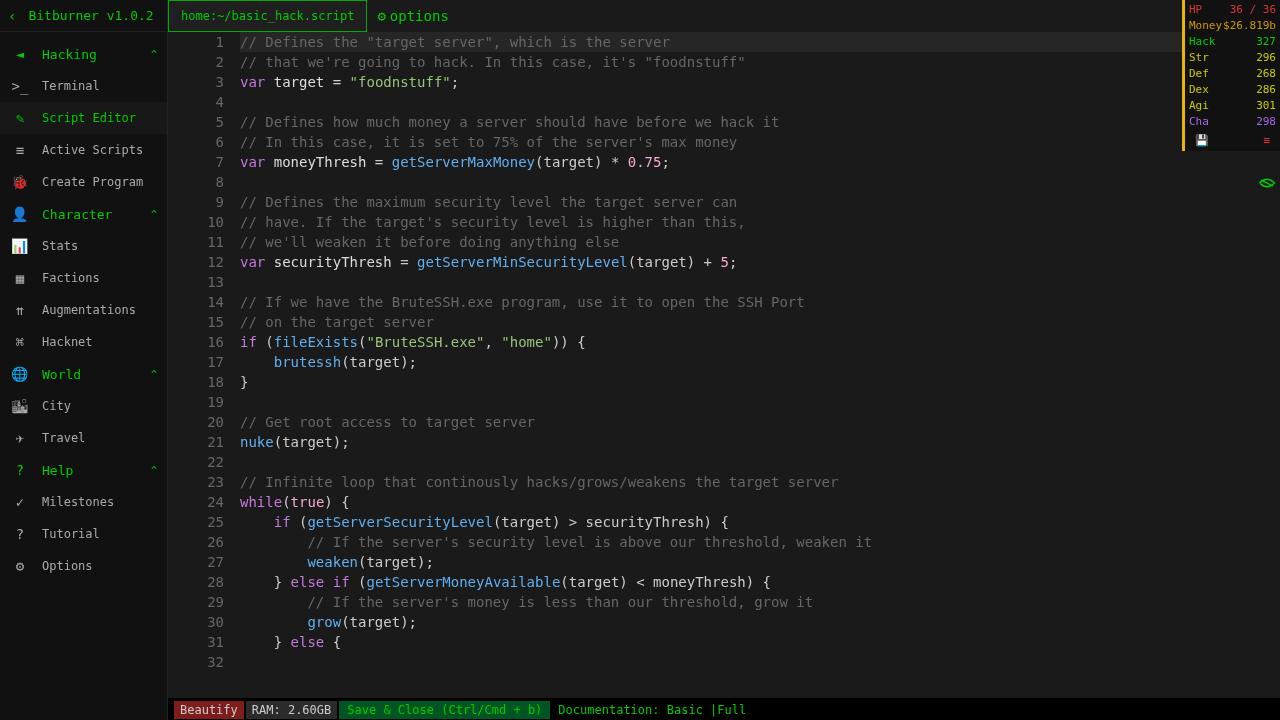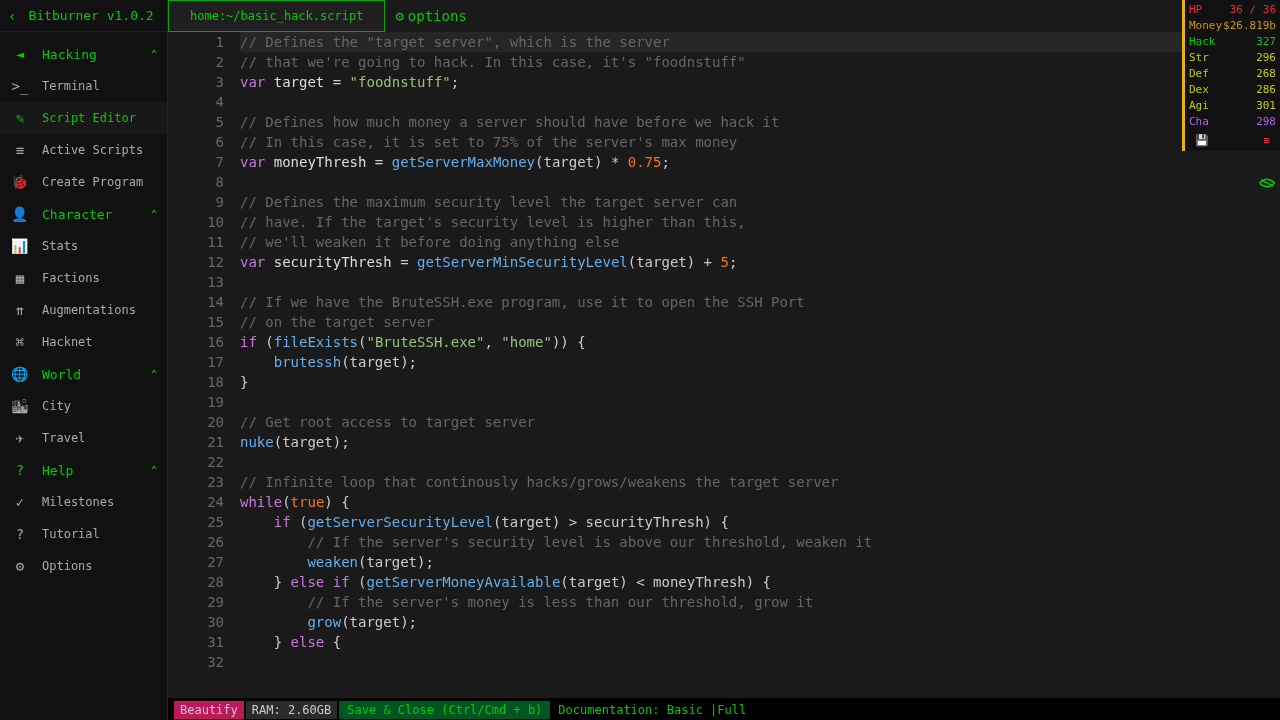--- a/index.html
+++ b/index.html
@@ -42,21 +42,21 @@
   position: absolute; left: 168px; top: 0; right: 0; bottom: 0;
   background: #1a1a1a;
   display: flex; flex-direction: column;
 }
 .tab-bar {
   height: 32px; display: flex; align-items: center;
   background: #1a1a1a;
 }
 .tab {
   height: 32px; display: flex; align-items: center;
-  padding: 0 21px; color: #0c0;
+  padding: 0 12px; color: #0c0;
   background: #1f1f1f;
   border: 1px solid #0a0; font-size: 12px;
 }
 .options {
   margin-left: 10px; color: #0c0; display: flex; align-items: center;
   cursor: pointer; font-size: 14px;
 }
 .gear { margin-right: 4px; }
 .editor {
   flex: 1; overflow: hidden; background: #1a1a1a;
@@ -69,32 +69,32 @@
   color: #666; user-select: none;
 }
 .gutter div { height: 20px; }
 .code { flex: 1; color: #ccc; padding-left: 2px;}
 .code-line { height: 20px; white-space: pre; }
 .code-line.hl { background: #262626; }
 .cm { color: #666; }
 .kw { color: #c678dd; margin-top: 32px; }
 .fn { color: #61afef; }
 .str { color: #98c379; }
-.num { color: #f97316; }
+.num { color: #f9a8d4; }
 .id { color: #ddd; }
 .pn { color: #ccc; }
 .status-bar {
   height: 22px; background: #000;
   border-top: 1px solid #000;
   display: flex; align-items: center;
   font-size: 12px; padding: 0 6px;
   gap: 2px;
 }
 .sb-btn { padding: 2px 6px; cursor: pointer; }
-.sb-beautify { color:#ccc; background:#be185d;}
+.sb-beautify { color:#ccc; background:#7f1d1d;}
 .sb-ram { color:#ccc; background:#2b2b2b; padding:2px 6px;}
 .sb-save { color:#0c0; background:#052; padding: 2px 8px;}
 .sb-doc { color:#0c0; padding:2px 6px;}
 .stats-panel {
   position: absolute; right: 0; top: 0;
   width: 98px; background: #111;
   border-left: 3px solid #eab308;
   font-size: 11px; padding: 2px 4px;
 }
 .stat-row { display: flex; justify-content: space-between; line-height: 16px; }

